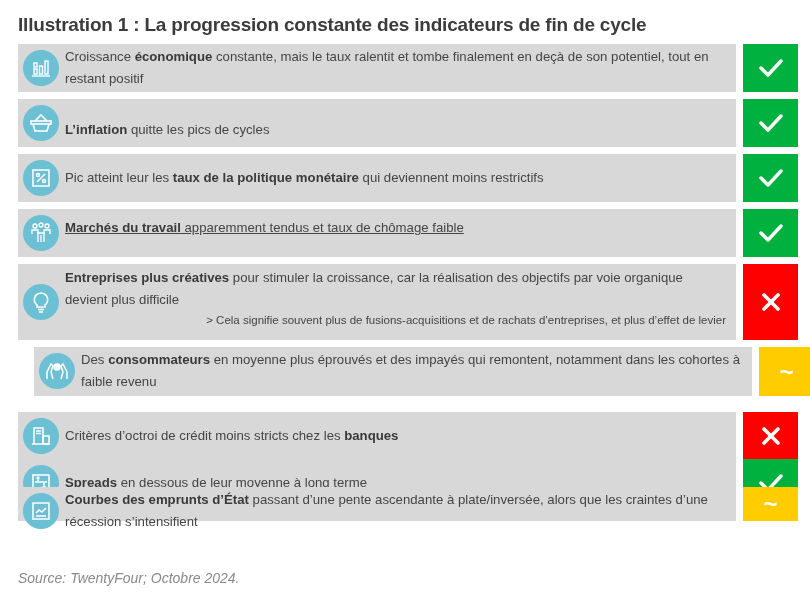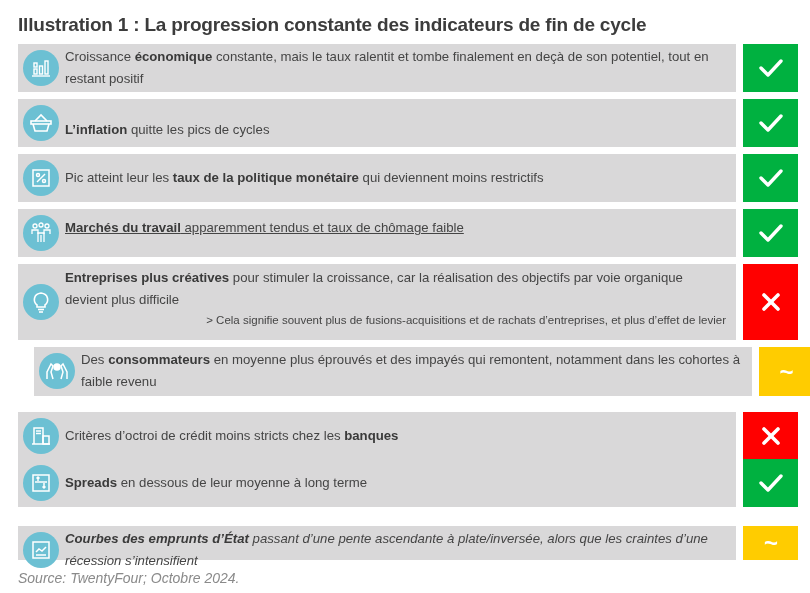--- a/index.html
+++ b/index.html
@@ -170,21 +170,21 @@
     </div>
     <div class="text" style="top:13px;"><span></span><b>Spreads</b><span> en dessous de leur moyenne à long terme</span></div>
   </div>
   <div class="status" style="background:#00b140;">
     <svg width="26" height="20" viewBox="0 0 26 20">
         <polyline points="3,10 10,17 23,3" fill="none" stroke="#fff" stroke-width="3.4" stroke-linecap="round" stroke-linejoin="round"></polyline>
       </svg>
   </div>
 </div>
 
-<div class="row" style="top:526px;height:34px;font-style:italic;">
+<div class="row" style="top:487px;height:34px;">
   <div class="panel">
     <div class="icon" style="top:6px;">
       <svg width="22" height="22" viewBox="0 0 22 22" fill="none" stroke="#fff" stroke-width="1.5">
           <rect x="3" y="3" width="16" height="16"></rect>
           <polyline points="6,13 9,10 12,12 16,8"></polyline>
           <line x1="6" y1="16" x2="16" y2="16"></line>
         </svg>
     </div>
     <div class="text" style="top:2px;"><span></span><b>Courbes des emprunts d’État</b><span> passant d’une pente ascendante à plate/inversée, alors que les craintes d’une récession s’intensifient</span></div>
   </div>

